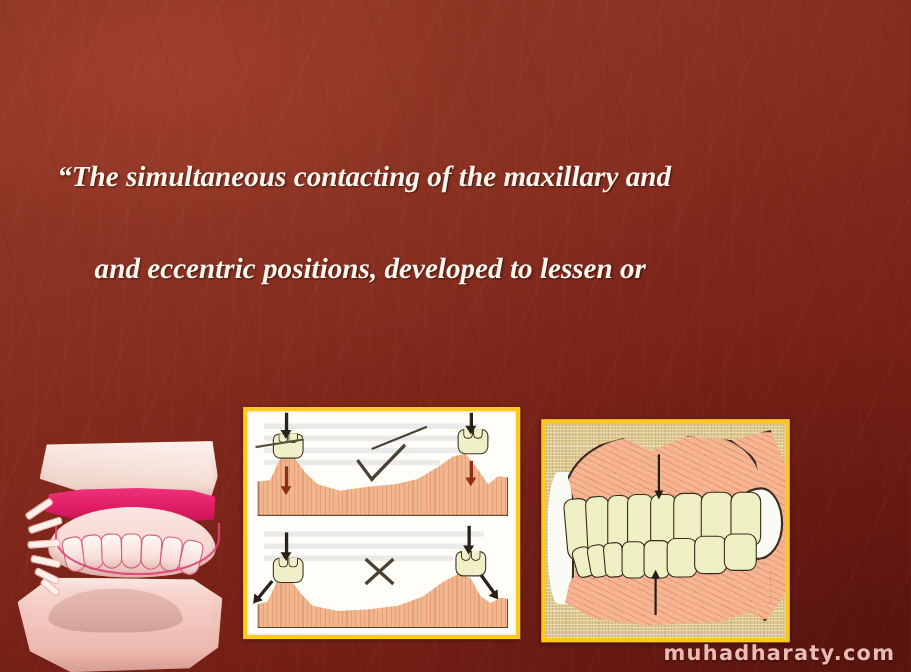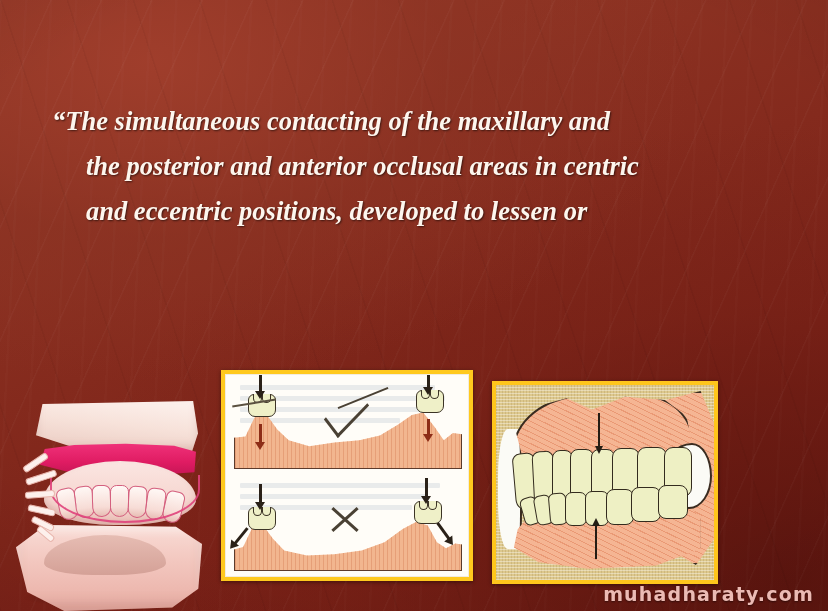--- a/index.html
+++ b/index.html
@@ -41,21 +41,21 @@
 
   .quote{
     position:absolute;left:52px;top:99px;width:742px;
     font-family:"Liberation Serif", serif;
     font-style:italic;font-weight:bold;
     font-size:26.5px;line-height:45px;
     color:#fdf6ee;
     text-shadow:1px 1px 2px rgba(0,0,0,.55);
     z-index:5;
   }
-  .quote .ln{display:block;white-space:nowrap;}
+  .quote .ln{display:block;white-space:nowrap;margin-top:39px;}
   .quote .ln.i{padding-left:34px;}
 
   
   .cast{
     position:absolute;left:10px;top:399px;width:196px;height:212px;z-index:4;
   }
   .cast .blur{position:absolute;inset:0;filter:blur(.4px);}
   .cast .upperbase{
     position:absolute;left:26px;top:2px;width:162px;height:52px;
     background:linear-gradient(186deg,#fdf2ee 0%,#f7e2da 45%,#e9c9bf 100%);
@@ -235,21 +235,20 @@
   }
 </style>
 </head>
 <body>
 
 <div id="slide">
 
 
   <div class="quote">
     <span class="ln">“The simultaneous contacting of the maxillary and</span>
-    <span class="ln i">the posterior and anterior occlusal areas in centric</span>
     <span class="ln i">and eccentric positions, developed to lessen or</span>
   </div>
 
   <div class="cast">
     <div class="blur">
       <div class="shadow"></div>
       <div class="lowerbase"></div>
       <div class="lowerinner"></div>
       <div class="upperbase"></div>
       <div class="upperwax"></div>

